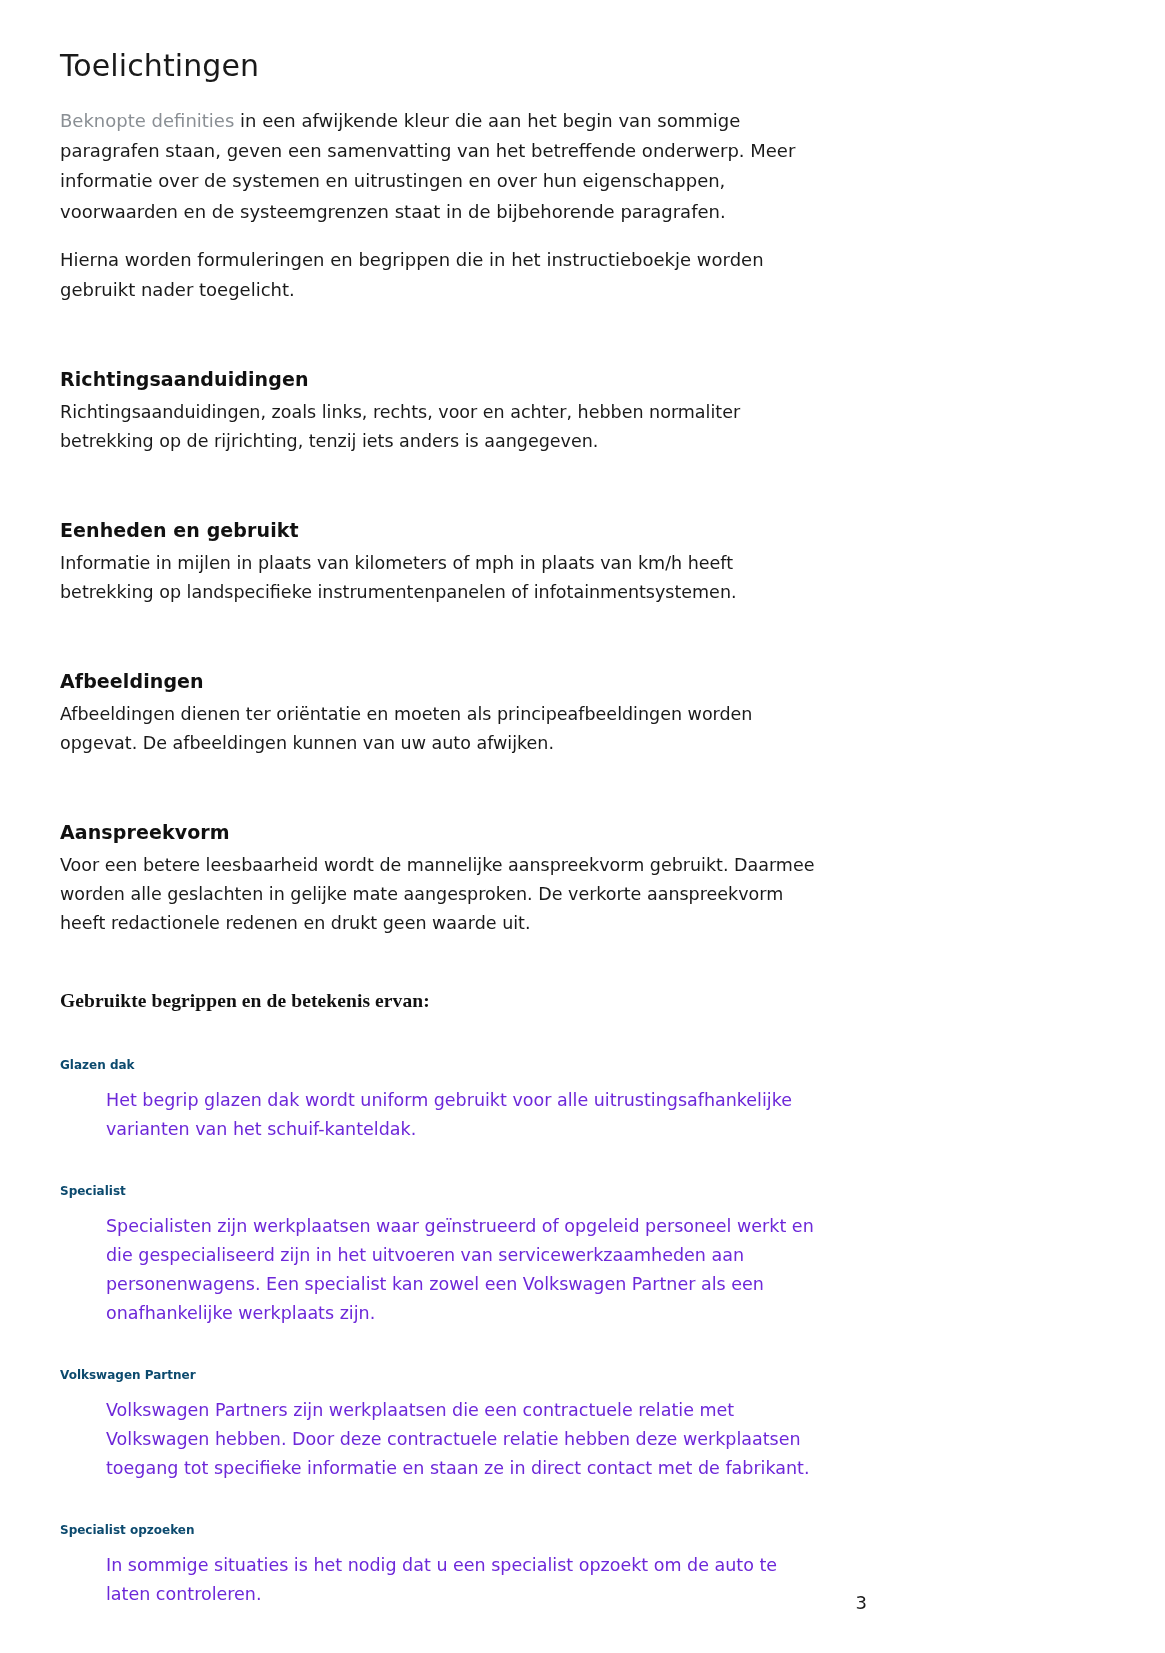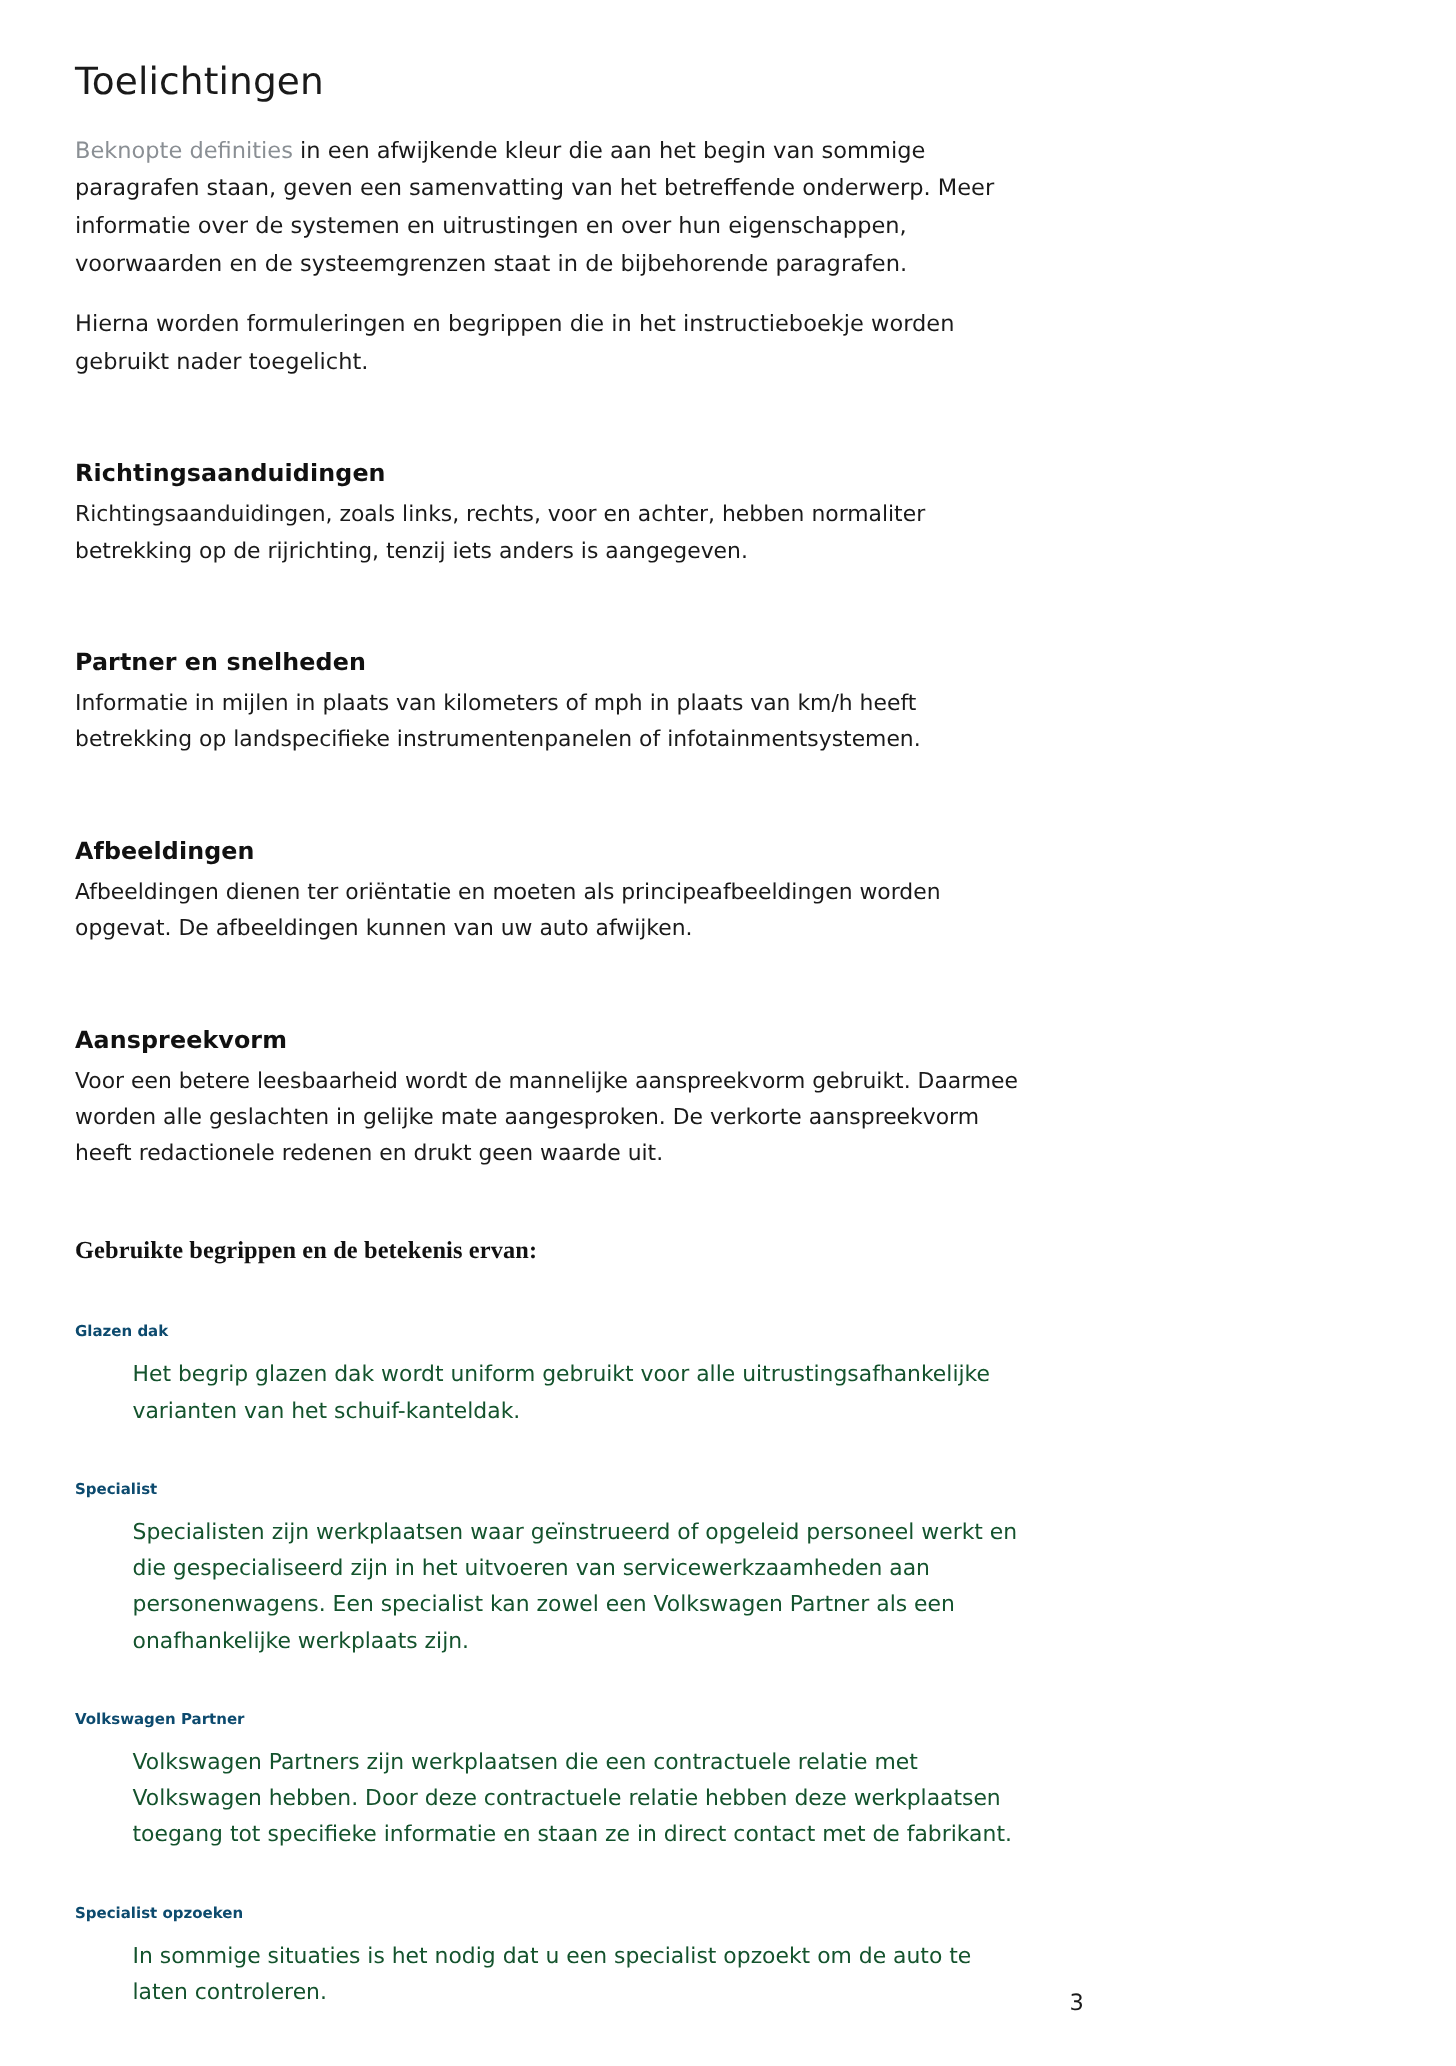--- a/index.html
+++ b/index.html
@@ -71,21 +71,21 @@
     margin: 38px 0 0 0;
     color: #0c4a6e;
   }
   .term.first-term {
     margin-top: 44px;
   }
   .definition {
     font-size: 17.5px;
     line-height: 1.66;
     margin: 12px 0 0 46px;
-    color: #14532d;
+    color: #6d28d9;
     max-width: 940px;
   }
   .italic-term {
     font-style: italic;
   }
   .page-number {
     position: absolute;
     right: 60px;
     bottom: 40px;
     font-size: 18px;
@@ -100,21 +100,21 @@
 
   <h1 class="page-title">Toelichtingen</h1>
 
   <p class="body-text"><span class="accent-lead">Beknopte definities</span><span> in een afwijkende kleur die aan het begin van sommige paragrafen staan, geven een samenvatting van het betreffende onderwerp. Meer informatie over de systemen en uitrustingen en over hun eigenschappen, voorwaarden en de systeemgrenzen staat in de bijbehorende paragrafen.</span></p>
 
   <p class="body-text">Hierna worden formuleringen en begrippen die in het instructieboekje worden gebruikt nader toegelicht.</p>
 
   <h2 class="sec-heading">Richtingsaanduidingen</h2>
   <p class="sec-heading-para">Richtingsaanduidingen, zoals links, rechts, voor en achter, hebben normaliter betrekking op de rijrichting, tenzij iets anders is aangegeven.</p>
 
-  <h2 class="sec-heading">Partner en snelheden</h2>
+  <h2 class="sec-heading">Eenheden en gebruikt</h2>
   <p class="sec-heading-para">Informatie in mijlen in plaats van kilometers of mph in plaats van km/h heeft betrekking op landspecifieke instrumentenpanelen of infotainmentsystemen.</p>
 
   <h2 class="sec-heading">Afbeeldingen</h2>
   <p class="sec-heading-para">Afbeeldingen dienen ter oriëntatie en moeten als principeafbeeldingen worden opgevat. De afbeeldingen kunnen van uw auto afwijken.</p>
 
   <h2 class="sec-heading">Aanspreekvorm</h2>
   <p class="sec-heading-para">Voor een betere leesbaarheid wordt de mannelijke aanspreekvorm gebruikt. Daarmee worden alle geslachten in gelijke mate aangesproken. De verkorte aanspreekvorm heeft redactionele redenen en drukt geen waarde uit.</p>
 
   <h2 class="glossary-heading">Gebruikte begrippen en de betekenis ervan:</h2>
 

